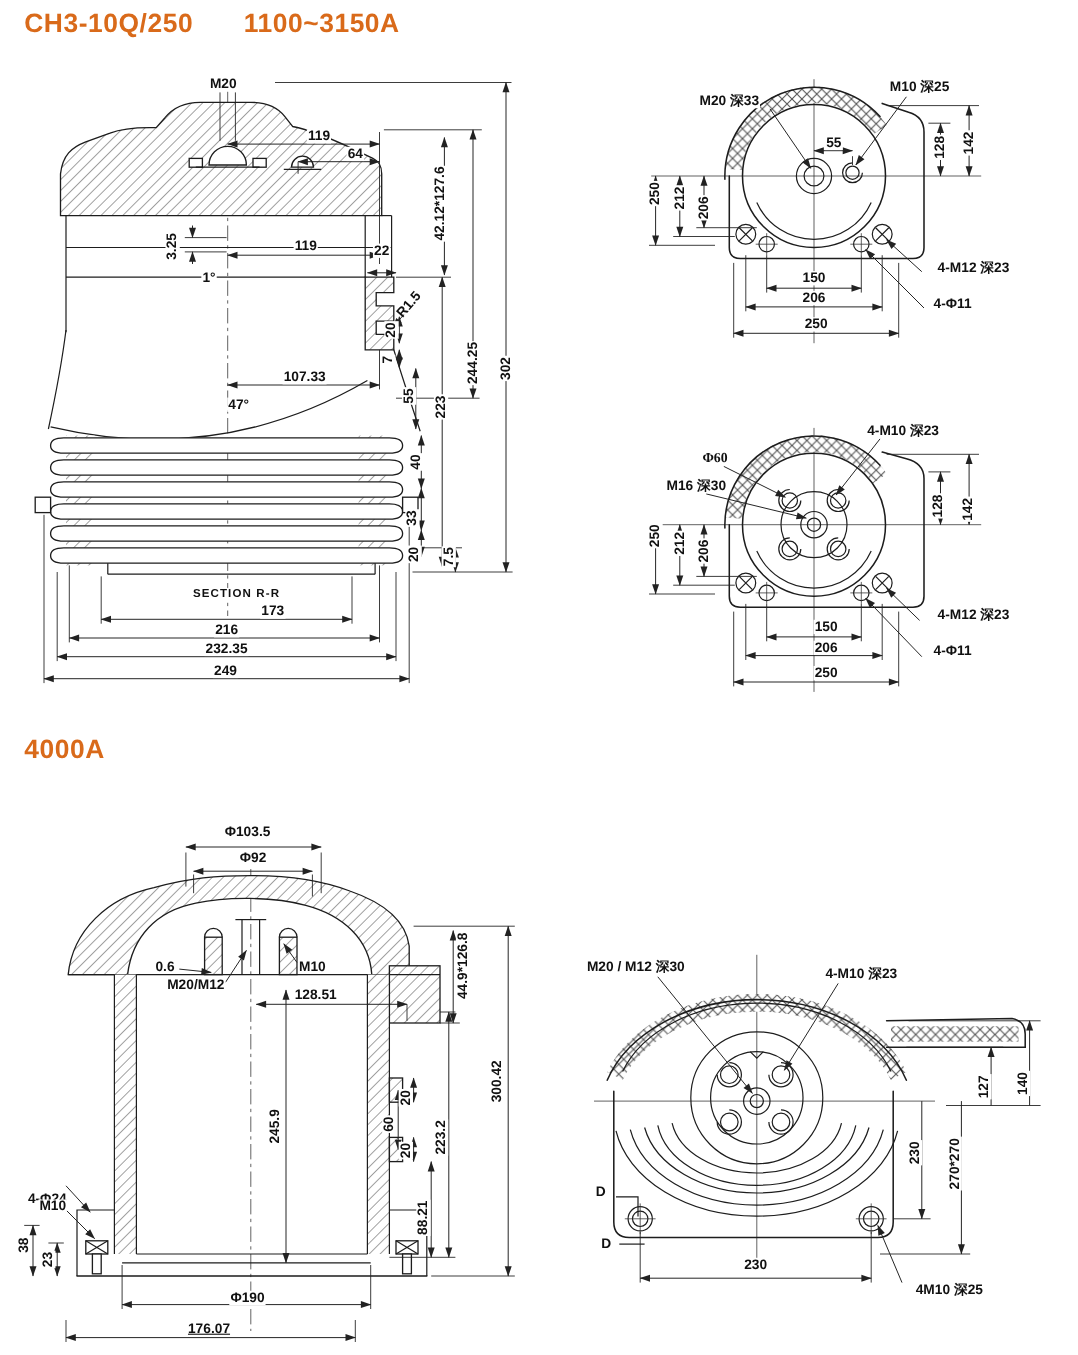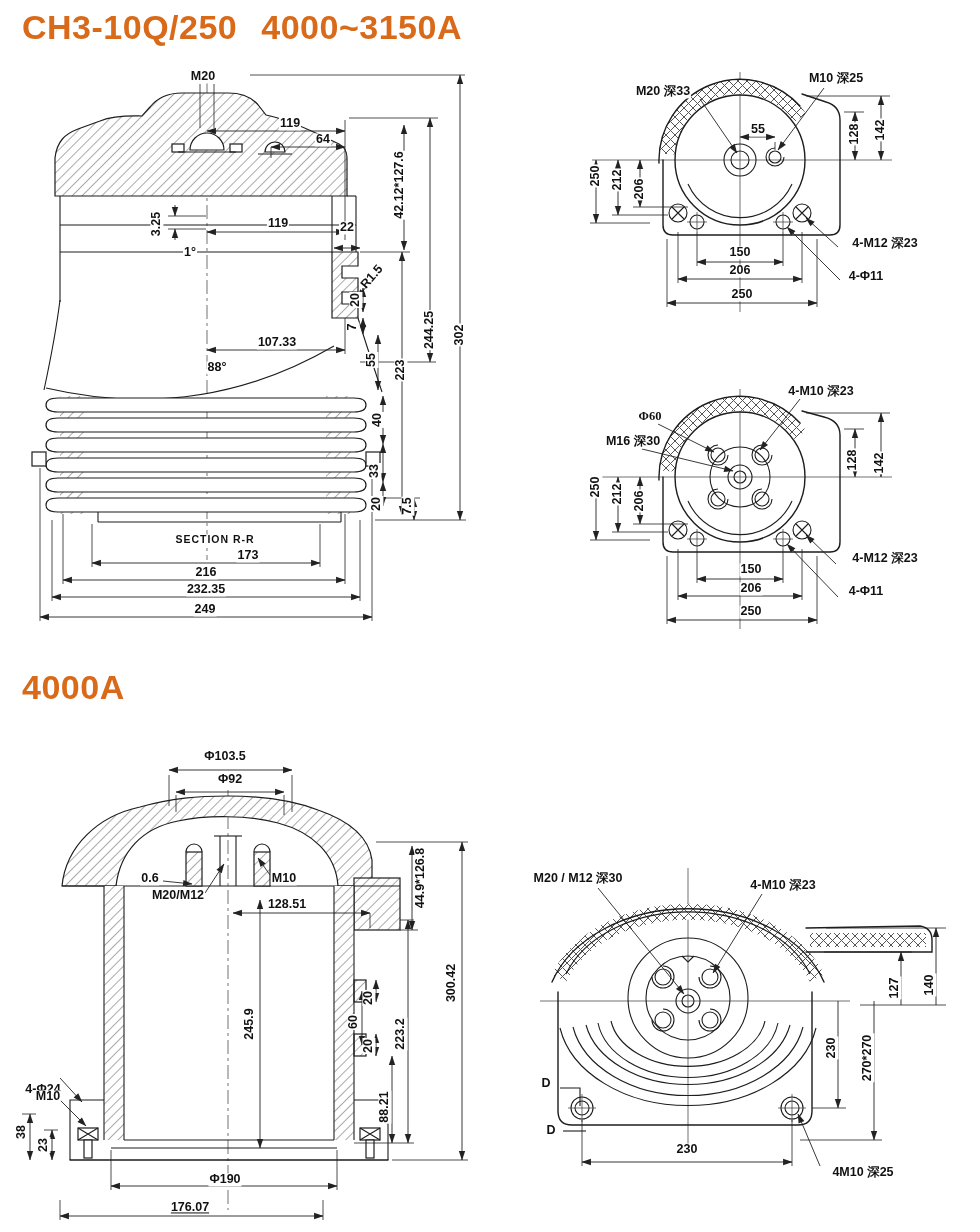--- a/index.html
+++ b/index.html
@@ -13,21 +13,21 @@
   .dim{stroke:#222;stroke-width:0.9;fill:none;marker-start:url(#ar);marker-end:url(#ar);}
   .dime{stroke:#222;stroke-width:0.9;fill:none;marker-end:url(#ar);}
   .ext{stroke:#222;stroke-width:0.8;fill:none;}
   .cl{stroke:#333;stroke-width:0.7;fill:none;}
   .dash{stroke-dasharray:14 4 3 4;}
   .lbl{position:absolute;transform:translate(-50%,-50%);font-size:12.5px;font-weight:600;
        color:#111;background:#fff;padding:0 1px;white-space:nowrap;line-height:1.05;}
   .v{transform:translate(-50%,-50%) rotate(-90deg);}
   .d45{transform:translate(-50%,-50%) rotate(-49deg);background:transparent;}
   .sm{font-size:10.5px;letter-spacing:1px;}
-  .title{position:absolute;display:flex;gap:24px;font-size:34px;font-weight:700;
+  .title{position:absolute;display:flex;gap:46px;font-size:24px;font-weight:700;
          letter-spacing:.5px;color:#D96A1A;}
 </style>
 </head>
 <body>
 
 <div class="sheet">
 
 <svg class="art" width="980" height="1232" viewBox="0 0 980 1232">
   <defs>
     <pattern id="h45" patternUnits="userSpaceOnUse" width="7" height="7" patternTransform="rotate(45)">
@@ -347,41 +347,41 @@
     <line class="dime" x1="874" y1="1001" x2="874" y2="1140"></line>
     <line class="dim" x1="582" y1="1162" x2="792" y2="1162"></line>
     <line class="dime" x1="820" y1="1166" x2="798" y2="1114"></line>
     <line class="dime" x1="598" y1="888" x2="684" y2="994"></line>
     <line class="dime" x1="762" y1="894" x2="713" y2="973"></line>
   </g>
 </svg>
 
 <div class="title" style="left:22px;top:8px;">
   <span>CH3-10Q/250</span>
-  <span>4000~3150A</span>
+  <span>1100~3150A</span>
 </div>
 <div class="title" style="left:22px;top:668px;">
   <span>4000A</span>
 </div>
 
 <span class="lbl" style="left:203px;top:77px;">M20</span>
 <span class="lbl" style="left:290px;top:124px;">119</span>
 <span class="lbl" style="left:323px;top:140px;">64</span>
 <span class="lbl v" style="left:157px;top:224px;">3.25</span>
 <span class="lbl" style="left:278px;top:224px;">119</span>
 <span class="lbl" style="left:347px;top:228px;">22</span>
 <span class="lbl v" style="left:400px;top:185px;">42.12*127.6</span>
 <span class="lbl v" style="left:430px;top:330px;">244.25</span>
 <span class="lbl v" style="left:460px;top:335px;">302</span>
 <span class="lbl" style="left:190px;top:253px;">1°</span>
 <span class="lbl d45" style="left:372px;top:277px;">R1.5</span>
 <span class="lbl v" style="left:356px;top:300px;">20</span>
 <span class="lbl v" style="left:353px;top:327px;">7</span>
 <span class="lbl" style="left:277px;top:343px;">107.33</span>
-<span class="lbl" style="left:217px;top:368px;">88°</span>
+<span class="lbl" style="left:217px;top:368px;">47°</span>
 <span class="lbl v" style="left:372px;top:360px;">55</span>
 <span class="lbl v" style="left:401px;top:370px;">223</span>
 <span class="lbl v" style="left:378px;top:420px;">40</span>
 <span class="lbl v" style="left:375px;top:471px;">33</span>
 <span class="lbl v" style="left:377px;top:504px;">20</span>
 <span class="lbl v" style="left:408px;top:506px;">7.5</span>
 <span class="lbl sm" style="left:215px;top:540px;">SECTION R-R</span>
 <span class="lbl" style="left:205px;top:556px;margin-left:43px;">173</span>
 <span class="lbl" style="left:206px;top:573px;">216</span>
 <span class="lbl" style="left:206px;top:590px;">232.35</span>

